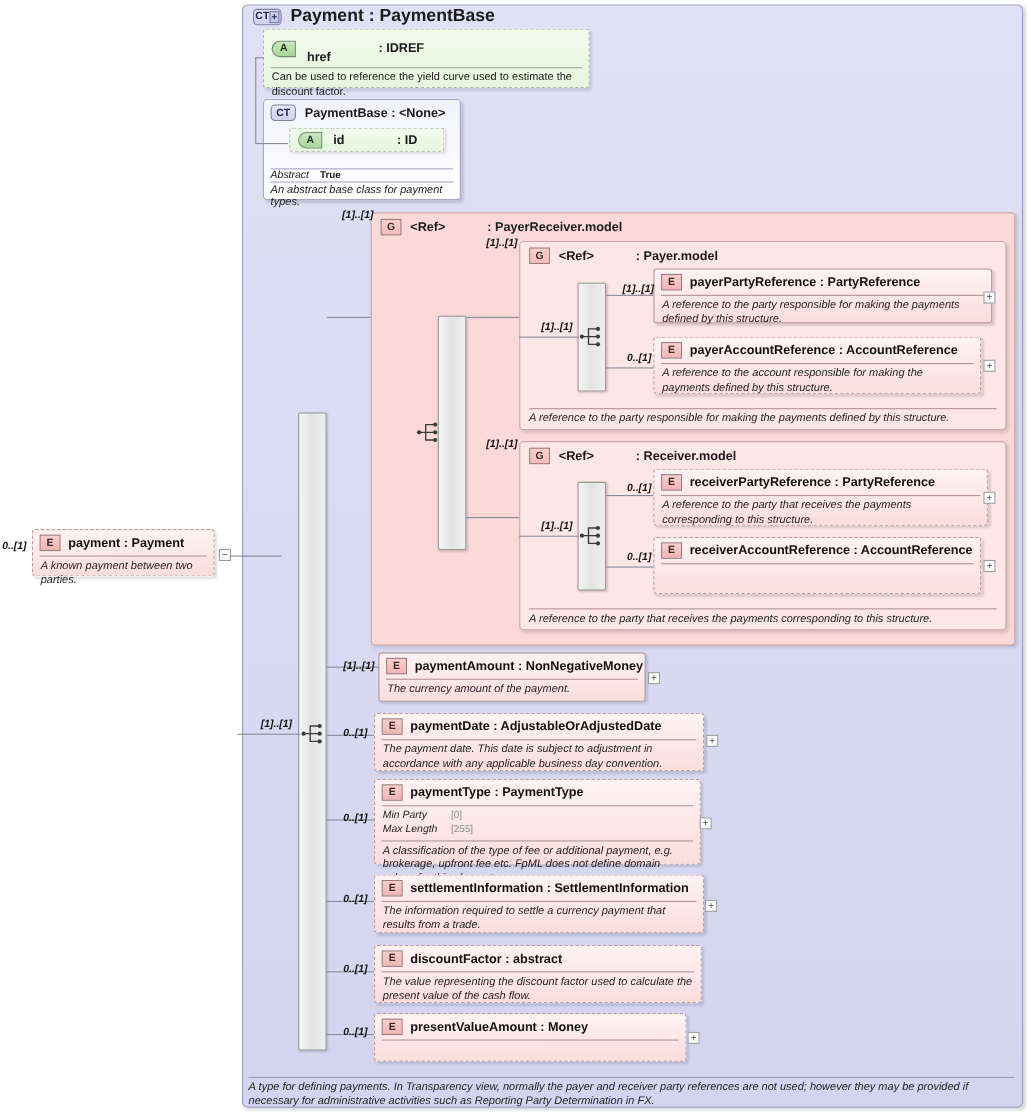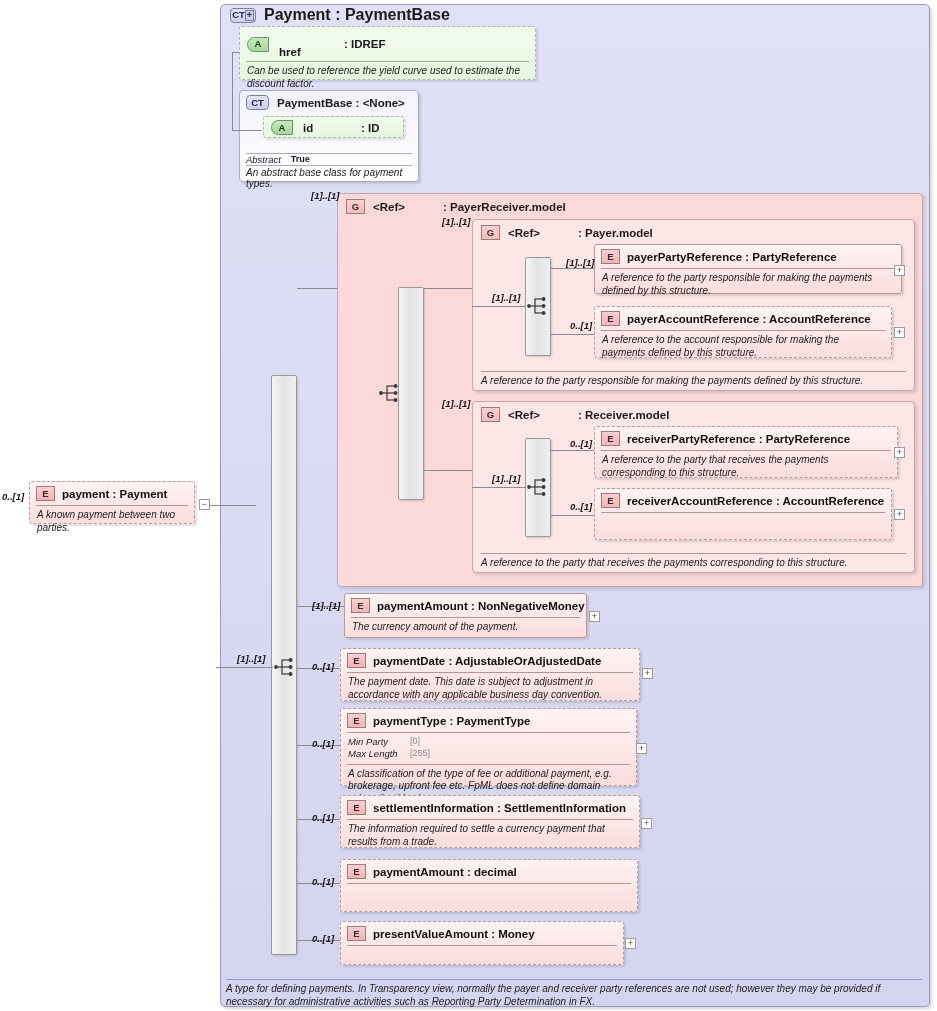--- a/index.html
+++ b/index.html
@@ -121,21 +121,21 @@
   }
   .attrbox {
     position:absolute;
     border:1px dashed #a9b8a4; border-radius:3px;
     background: linear-gradient(180deg,#f2fbee 0%, #e6f6de 100%);
     box-shadow:2px 2px 2px rgba(0,0,0,0.10);
   }
   .attrbox .hdr { display:flex; align-items:center; gap:10px; padding:3px 7px;
     font-weight:bold; font-size:11.5px; white-space:nowrap; }
   .attrbox .sep { height:1px; background:#9cb196; margin:0 6px; }
-  .attrbox .desc { font-style:italic; font-size:10px; line-height:1.25;
+  .attrbox .desc { font-size:10px; line-height:1.25;
     padding:3px 7px 3px 7px; }
 
   
   .seqbar {
     position:absolute;
     border:1px solid #999999;
     border-radius:2px;
     background: linear-gradient(90deg,#f6f6f6 0%, #e3e3e3 45%, #efefef 100%);
     box-shadow:1px 1px 2px rgba(0,0,0,0.16);
   }
@@ -405,23 +405,24 @@
   </div>
   <div class="sep"></div>
   <div class="desc">The information required to settle a currency payment that results from a trade.</div>
 </div>
 <div class="card" style="left:312px; top:812px;">0..[1]</div>
 <div class="pmbox" style="left:641px; top:818px;">+</div>
 
 <div class="node optional" style="left:340px; top:859px; width:298px; height:53px;">
   <div class="hdr">
     <span class="badge">E</span>
-    <span>paymentAmount : decimal</span>
-  </div>
-  <div class="sep"></div>
+    <span>discountFactor : abstract</span>
+  </div>
+  <div class="sep"></div>
+  <div class="desc">The value representing the discount factor used to calculate the present value of the cash flow.</div>
 </div>
 <div class="card" style="left:312px; top:876px;">0..[1]</div>
 
 <div class="node optional" style="left:340px; top:921px; width:284px; height:44px;">
   <div class="hdr">
     <span class="badge">E</span>
     <span>presentValueAmount : Money</span>
   </div>
   <div class="sep"></div>
 </div>

